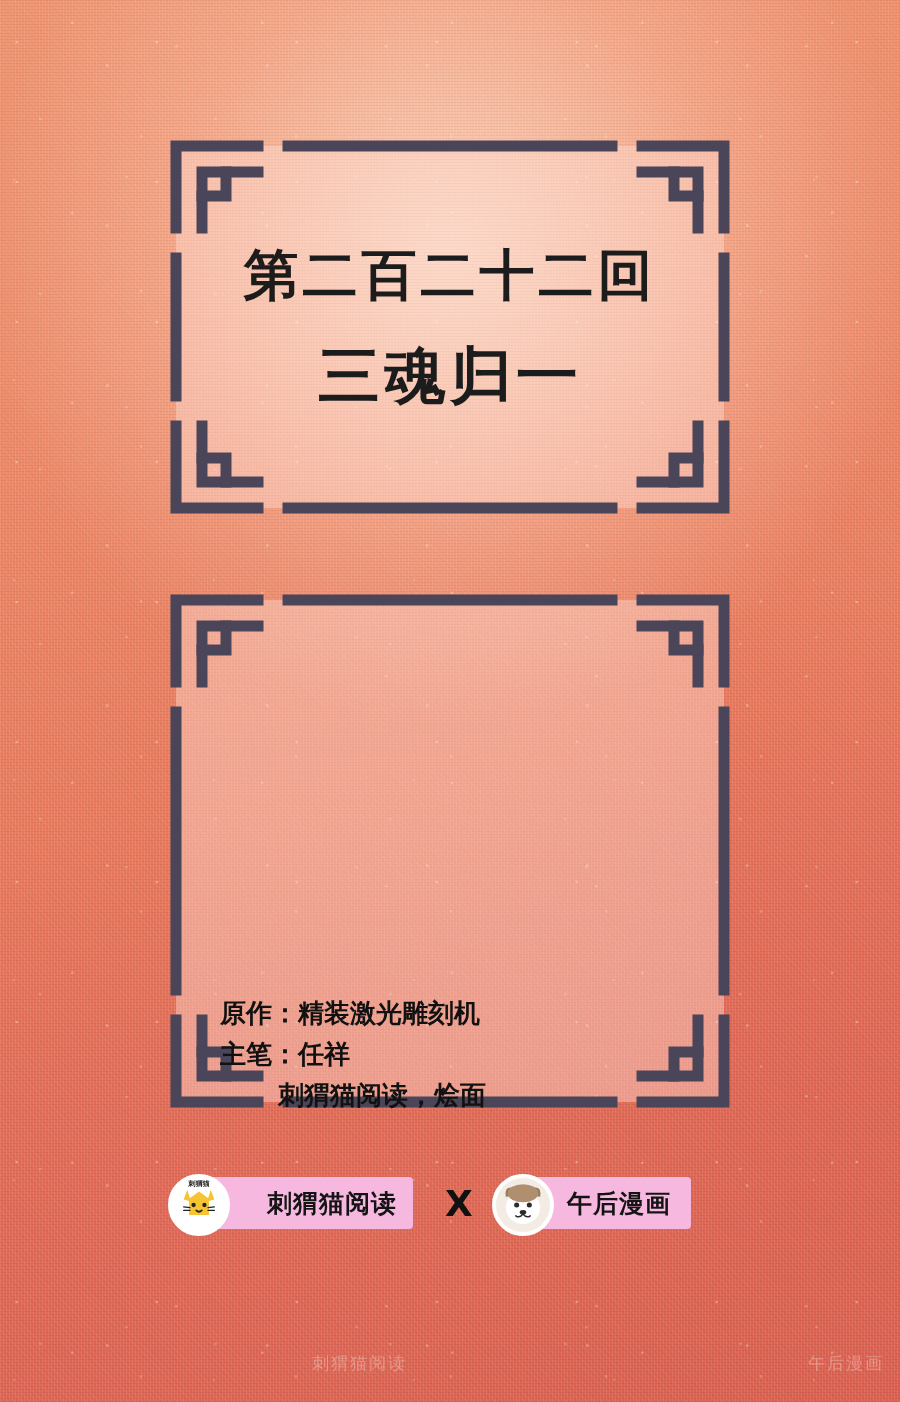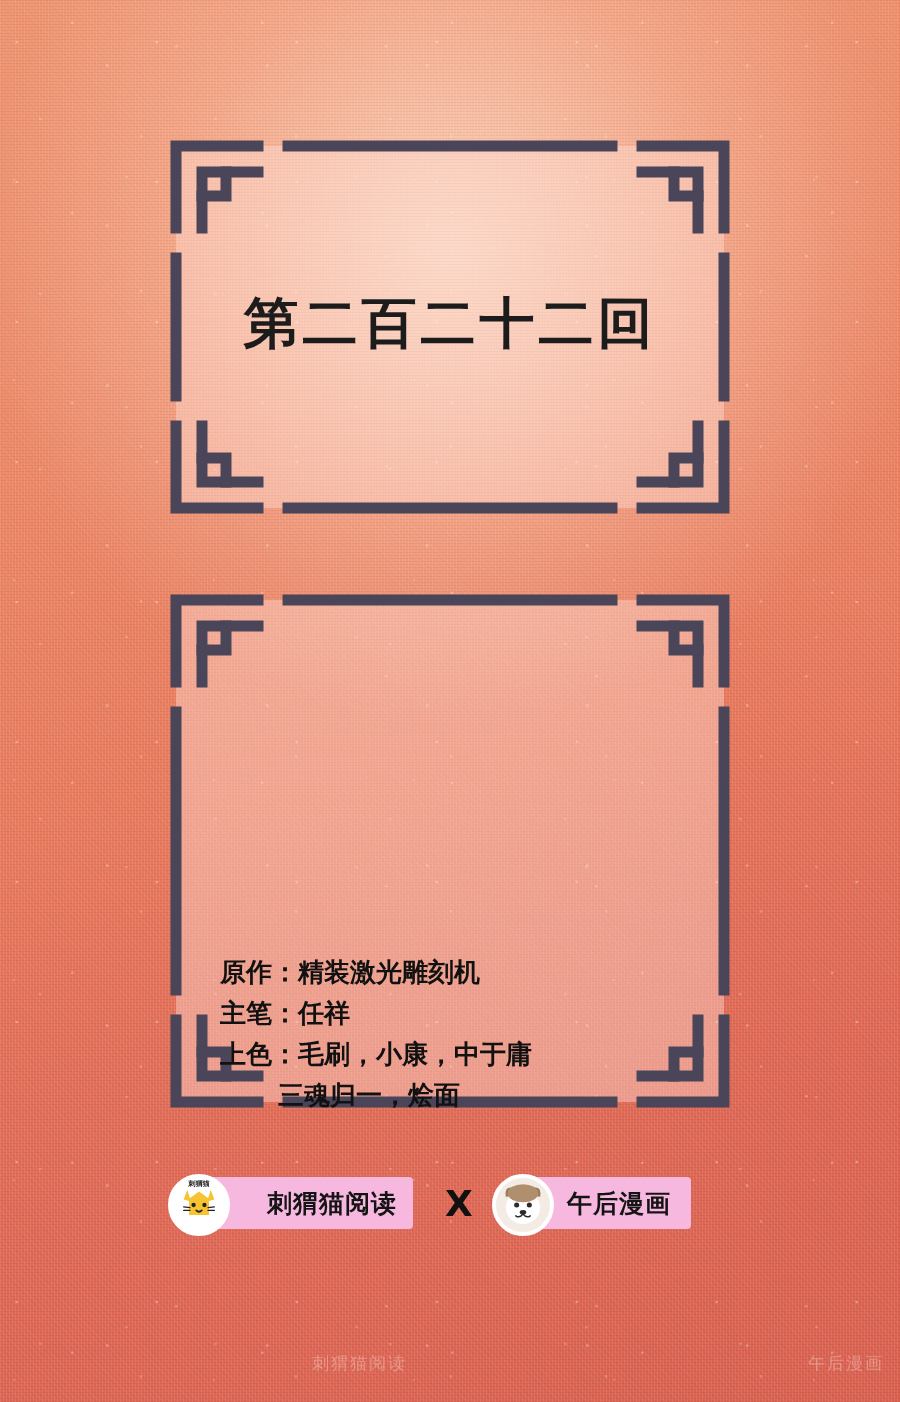--- a/index.html
+++ b/index.html
@@ -82,21 +82,21 @@
     width: 576px;
     height: 390px;
     display: flex;
     flex-direction: column;
     align-items: center;
     justify-content: center;
     gap: 42px;
   }
   .title-line {
     color: #1c1c1c;
-    font-family: Liberation Mono, monospace;
+    font-family: Liberation Sans, sans-serif;
     font-weight: bold;
     letter-spacing: 4px;
     text-align: center;
     line-height: 1;
   }
   #title-main { font-size: 55px; }
   #title-sub  { font-size: 62px; }
 
   
   #credits-frame {
@@ -217,20 +217,21 @@
         <path d="M512,350 L512,326 L536,326"></path>
 
         <path d="M126,14 L450,14"></path>
         <path d="M126,376 L450,376"></path>
         <path d="M14,126 L14,264"></path>
         <path d="M562,126 L562,264"></path>
       </g>
     </svg>
     <div id="title-block">
       <div class="title-line" id="title-main">第二百二十二回</div>
+      <div class="title-line" id="title-sub">三魂归一</div>
     </div>
   </div>
 
   <div class="frame" id="credits-frame">
     <div class="frame-inner-fill"></div>
     <svg viewBox="0 0 576 530" width="576" height="530">
       <g fill="none" stroke="#4a4559" stroke-width="11" stroke-linecap="square">
         <path d="M14,96 L14,14 L96,14"></path>
         <path d="M40,96 L40,40 L96,40"></path>
         <path d="M64,40 L64,64 L40,64"></path>
@@ -245,22 +246,21 @@
         <path d="M512,490 L512,466 L536,466"></path>
         <path d="M126,14 L450,14"></path>
         <path d="M126,516 L450,516"></path>
         <path d="M14,126 L14,404"></path>
         <path d="M562,126 L562,404"></path>
       </g>
     </svg>
     <div id="credits-block">
       <div class="credit-row">原作：精装激光雕刻机</div>
       <div class="credit-row">主笔：任祥</div>
-      <div class="credit-row">上色：毛刷，小康，中于庸</div>
-      <div class="credit-row indent-2">三魂归一，烩面</div>
+      <div class="credit-row indent-2">刺猬猫阅读，烩面</div>
     </div>
   </div>
 
   <div id="footer">
     <div class="brand-pill left">
       <span class="brand-text">刺猬猫阅读</span>
     </div>
     <span class="x-sep">X</span>
     <div class="brand-pill right">
       <span class="brand-text">午后漫画</span>

